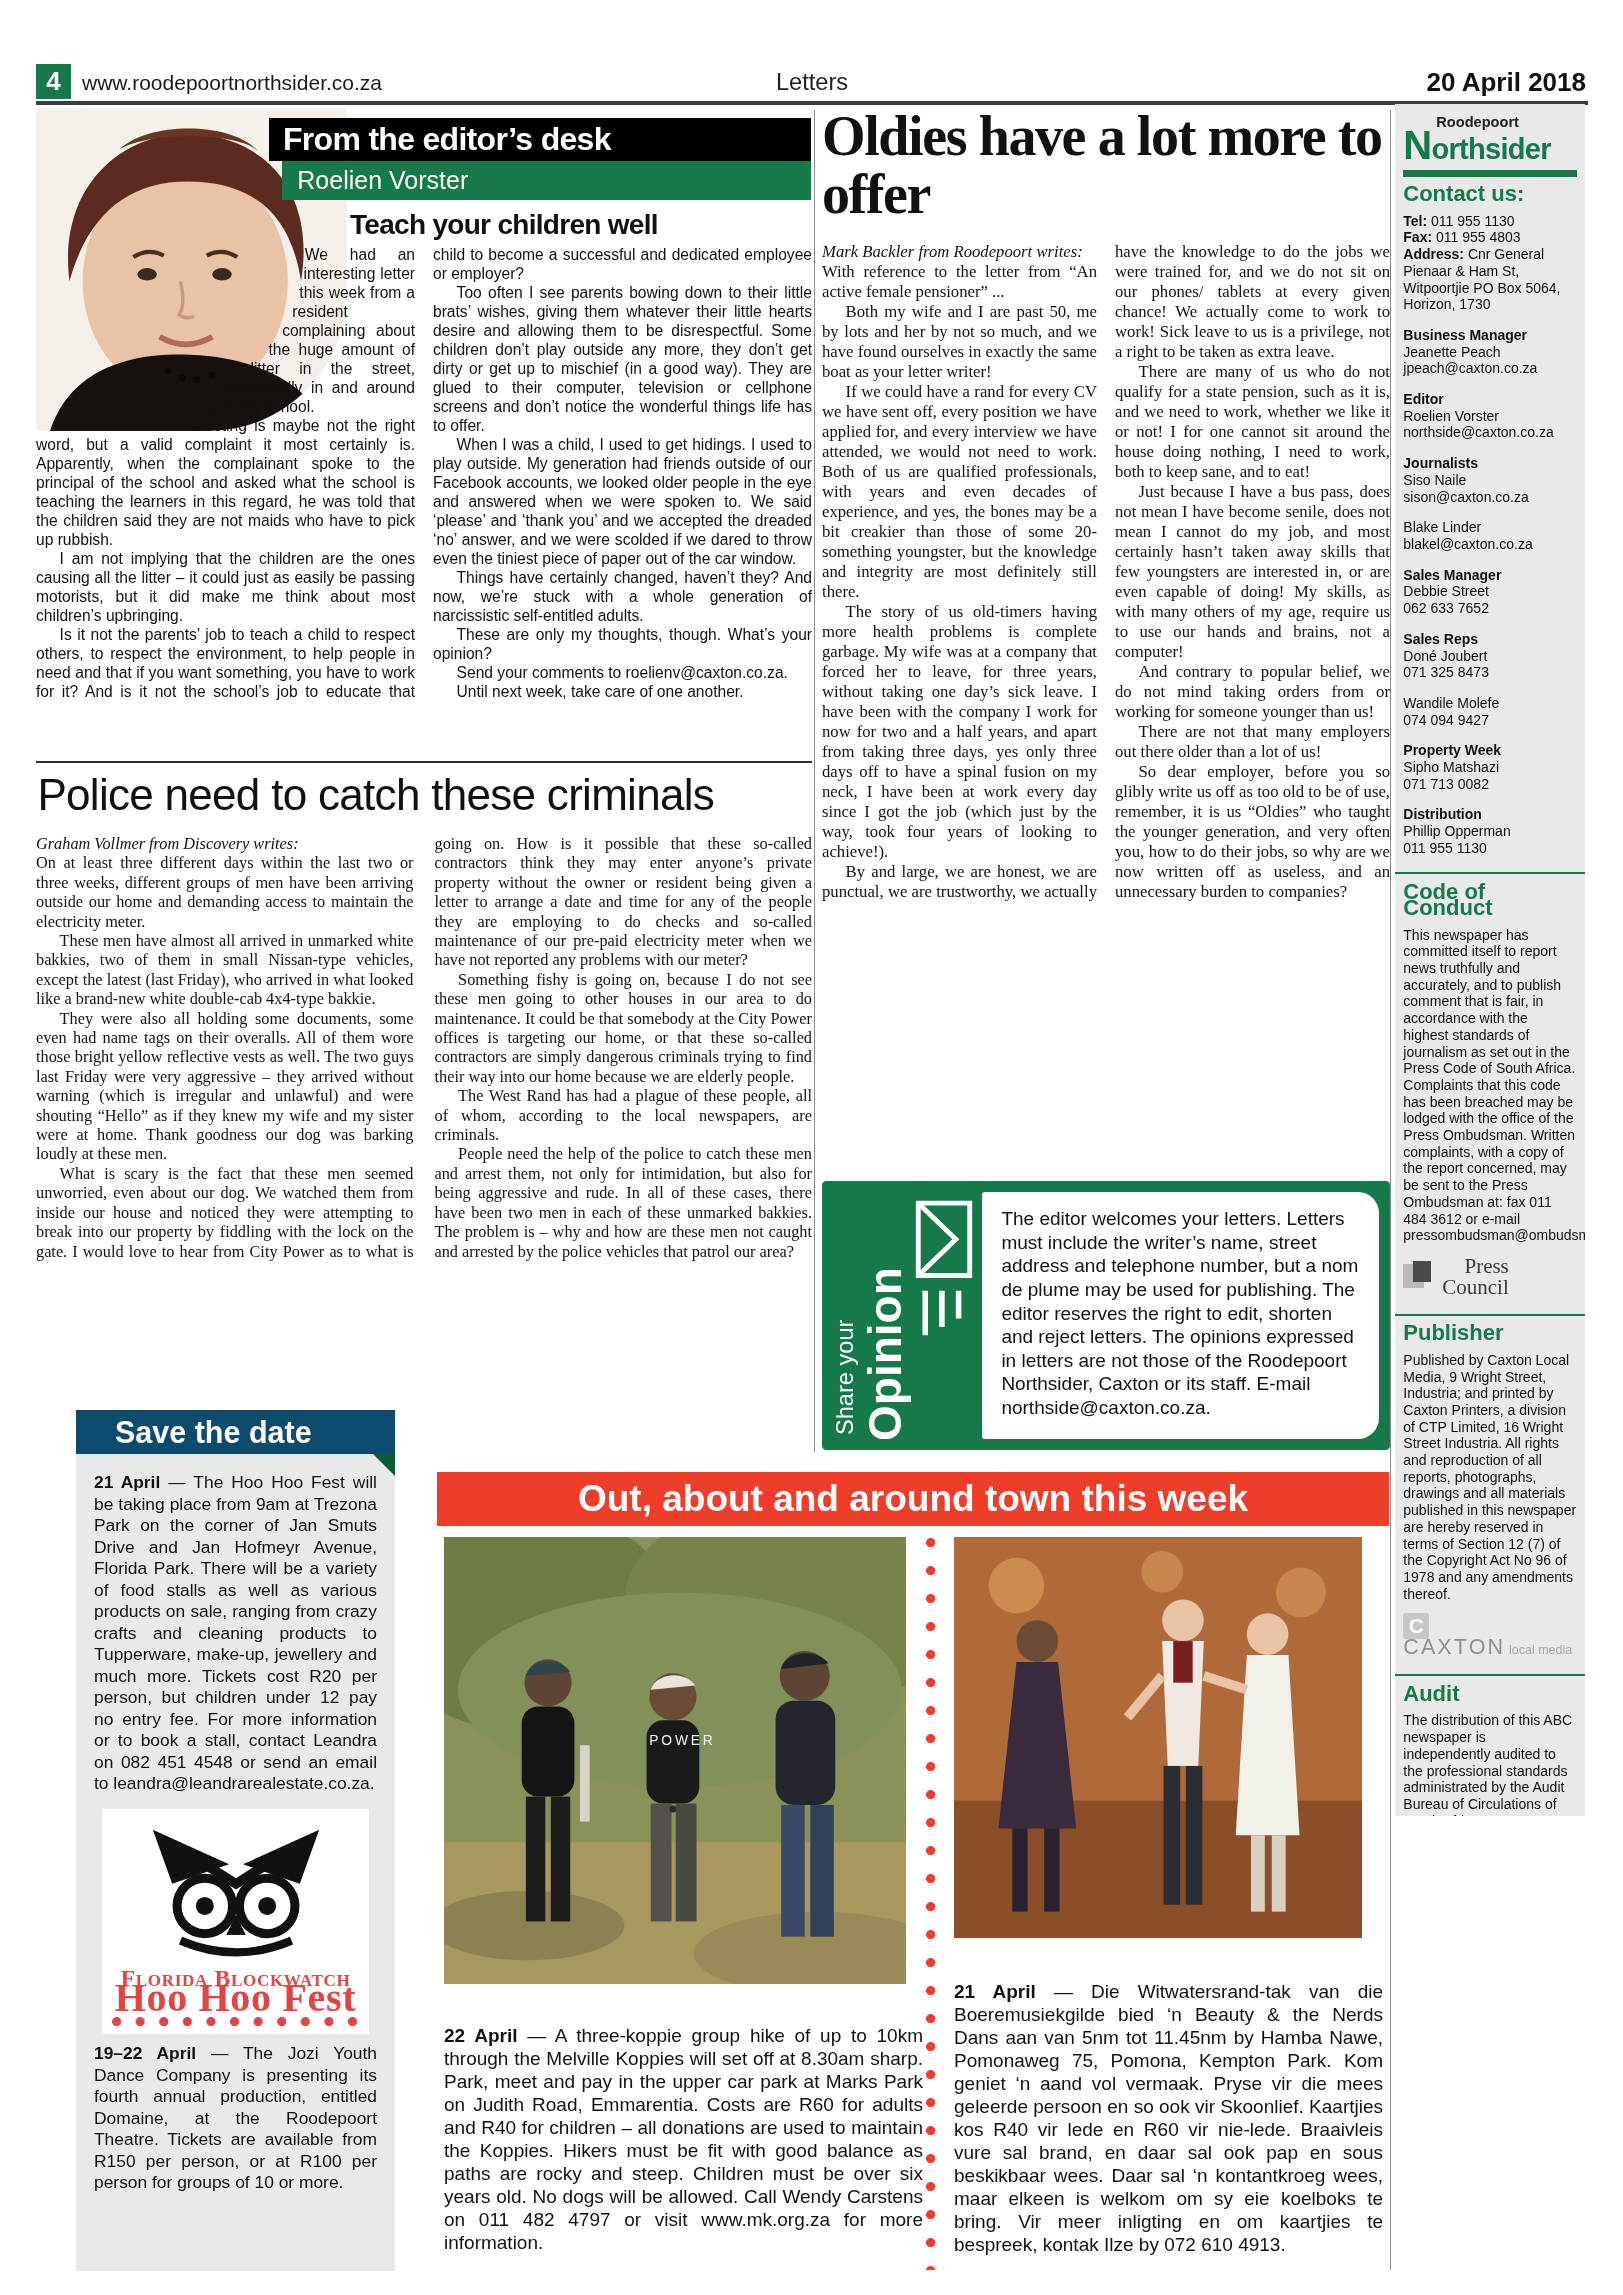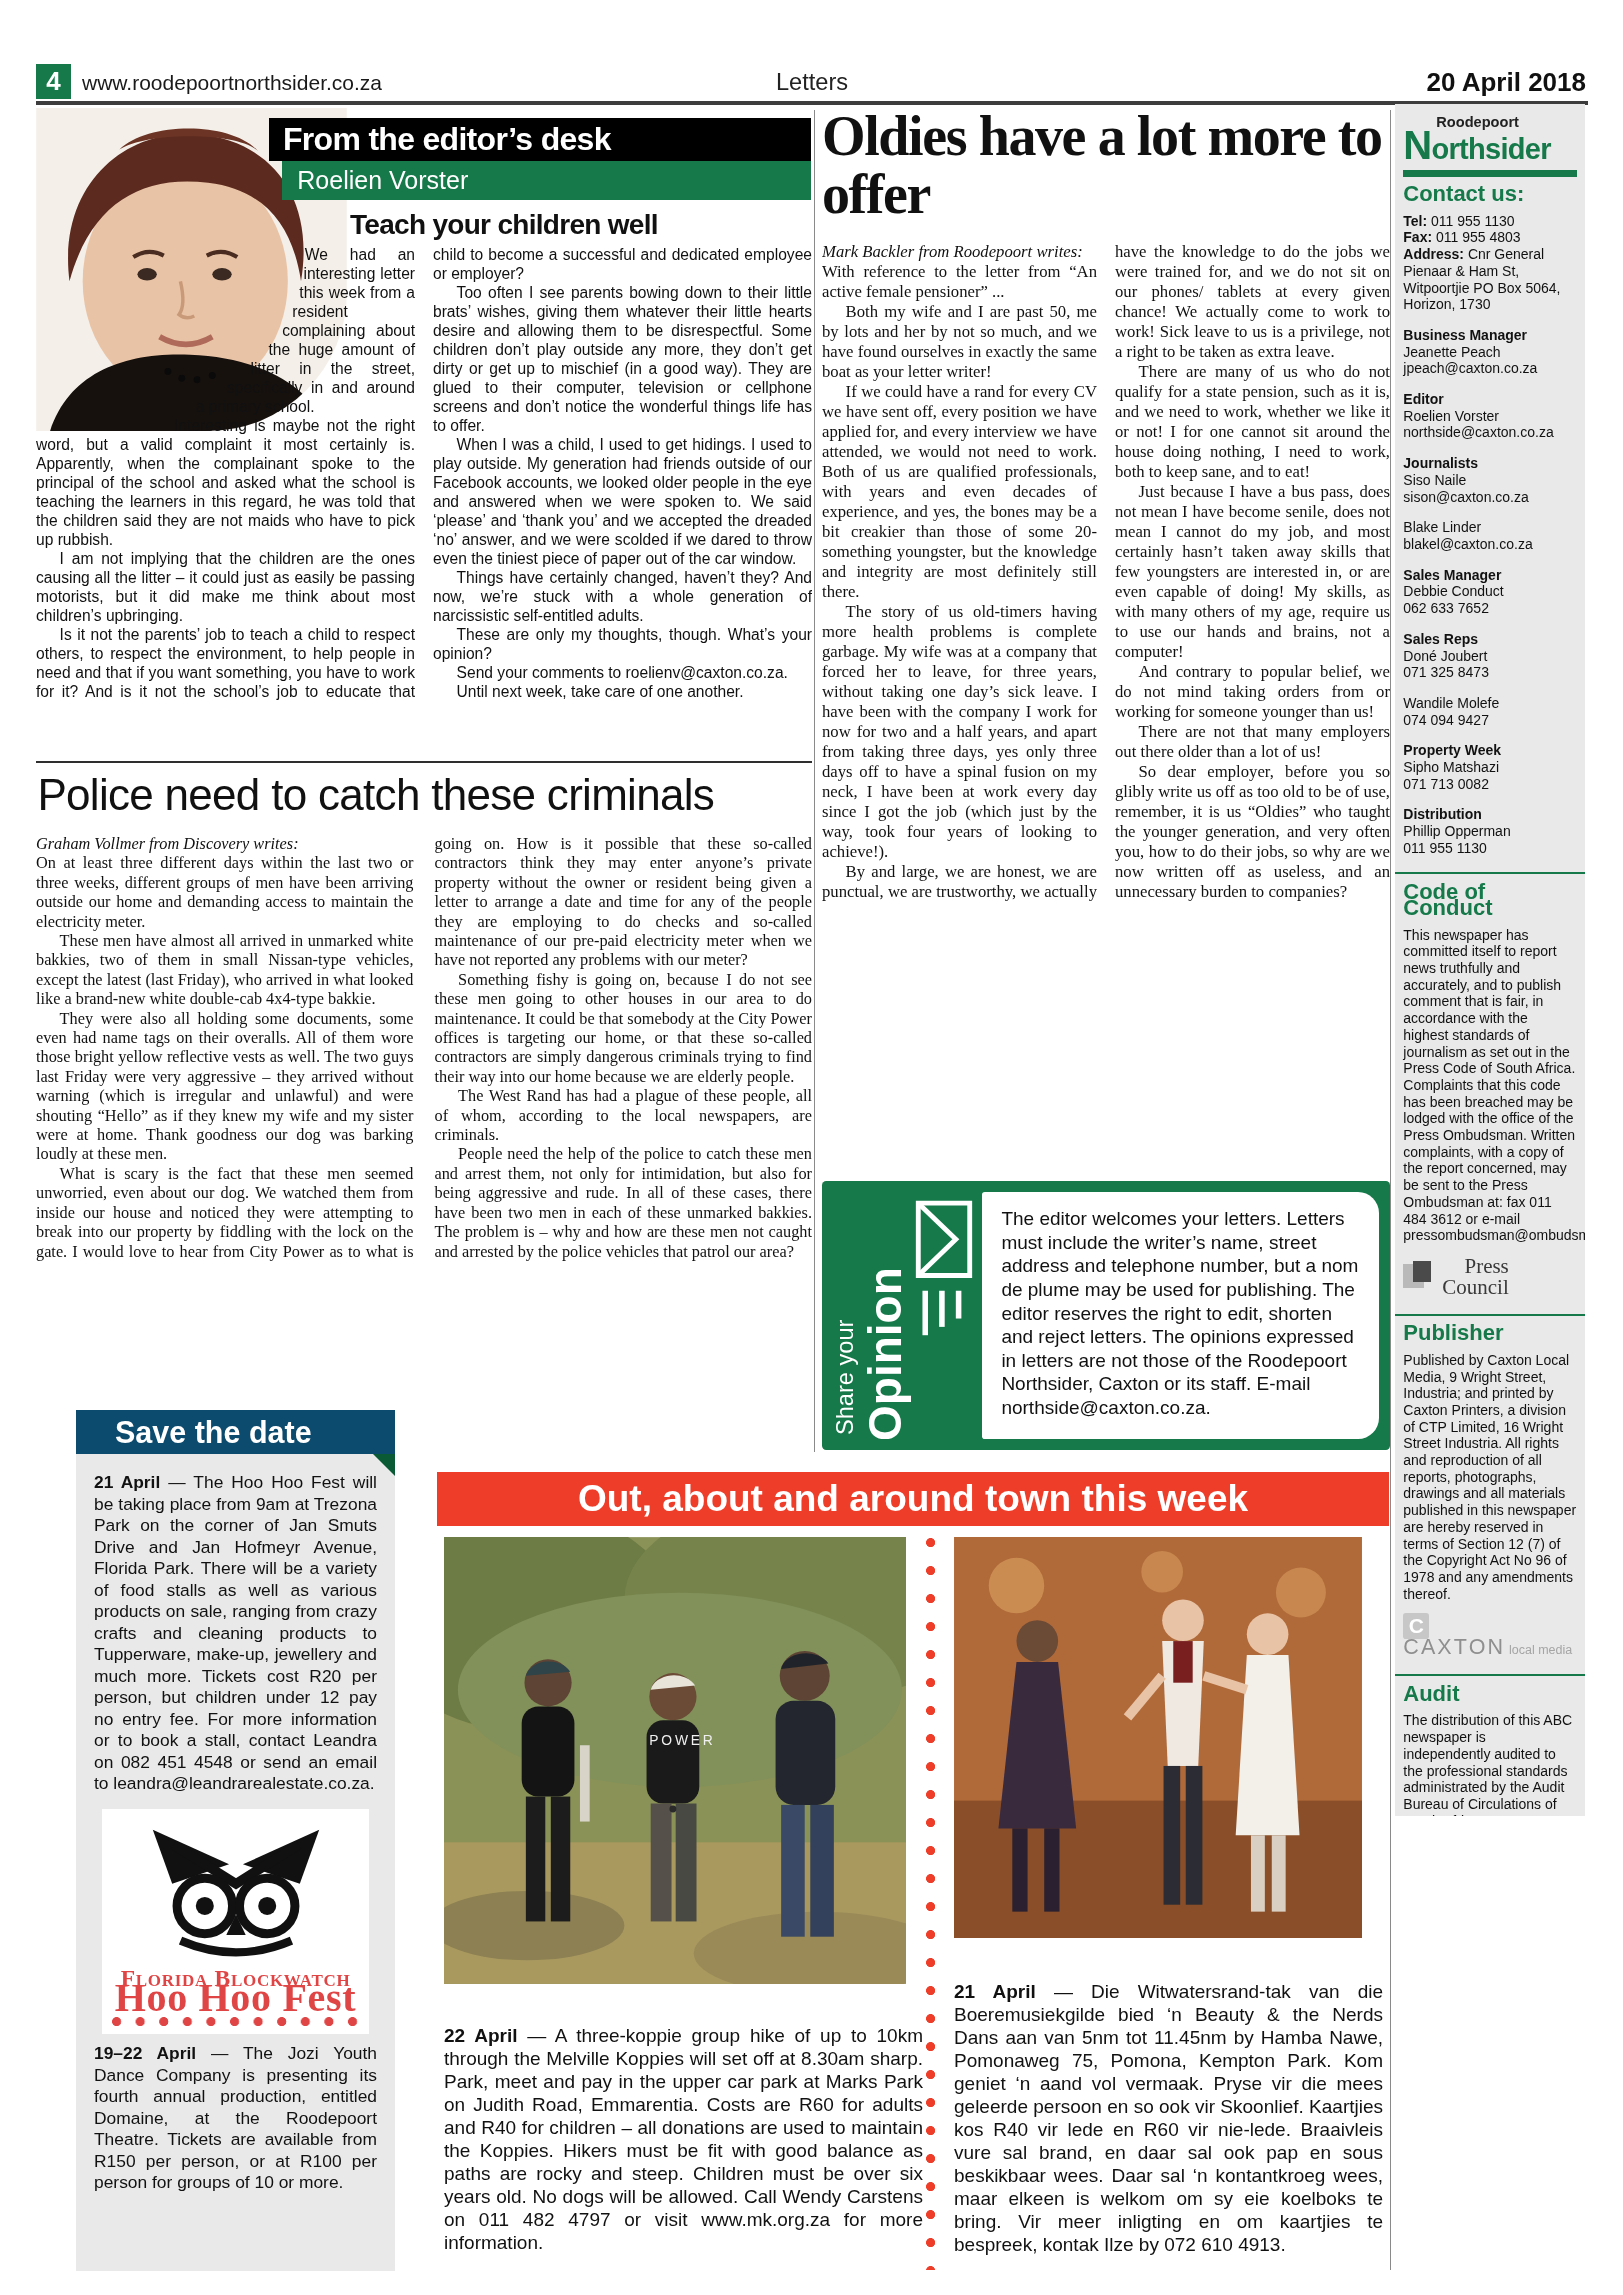--- a/index.html
+++ b/index.html
@@ -322,21 +322,21 @@
       <div>Siso Naile</div>
       <div>sison@caxton.co.za</div>
     </div>
     <div class="sb-group">
       <div class="sb-gh"></div>
       <div>Blake Linder</div>
       <div>blakel@caxton.co.za</div>
     </div>
     <div class="sb-group">
       <div class="sb-gh">Sales Manager</div>
-      <div>Debbie Conduct</div>
+      <div>Debbie Street</div>
       <div>062 633 7652</div>
     </div>
     <div class="sb-group">
       <div class="sb-gh">Sales Reps</div>
       <div>Doné Joubert</div>
       <div>071 325 8473</div>
     </div>
     <div class="sb-group">
       <div class="sb-gh"></div>
       <div>Wandile Molefe</div>

